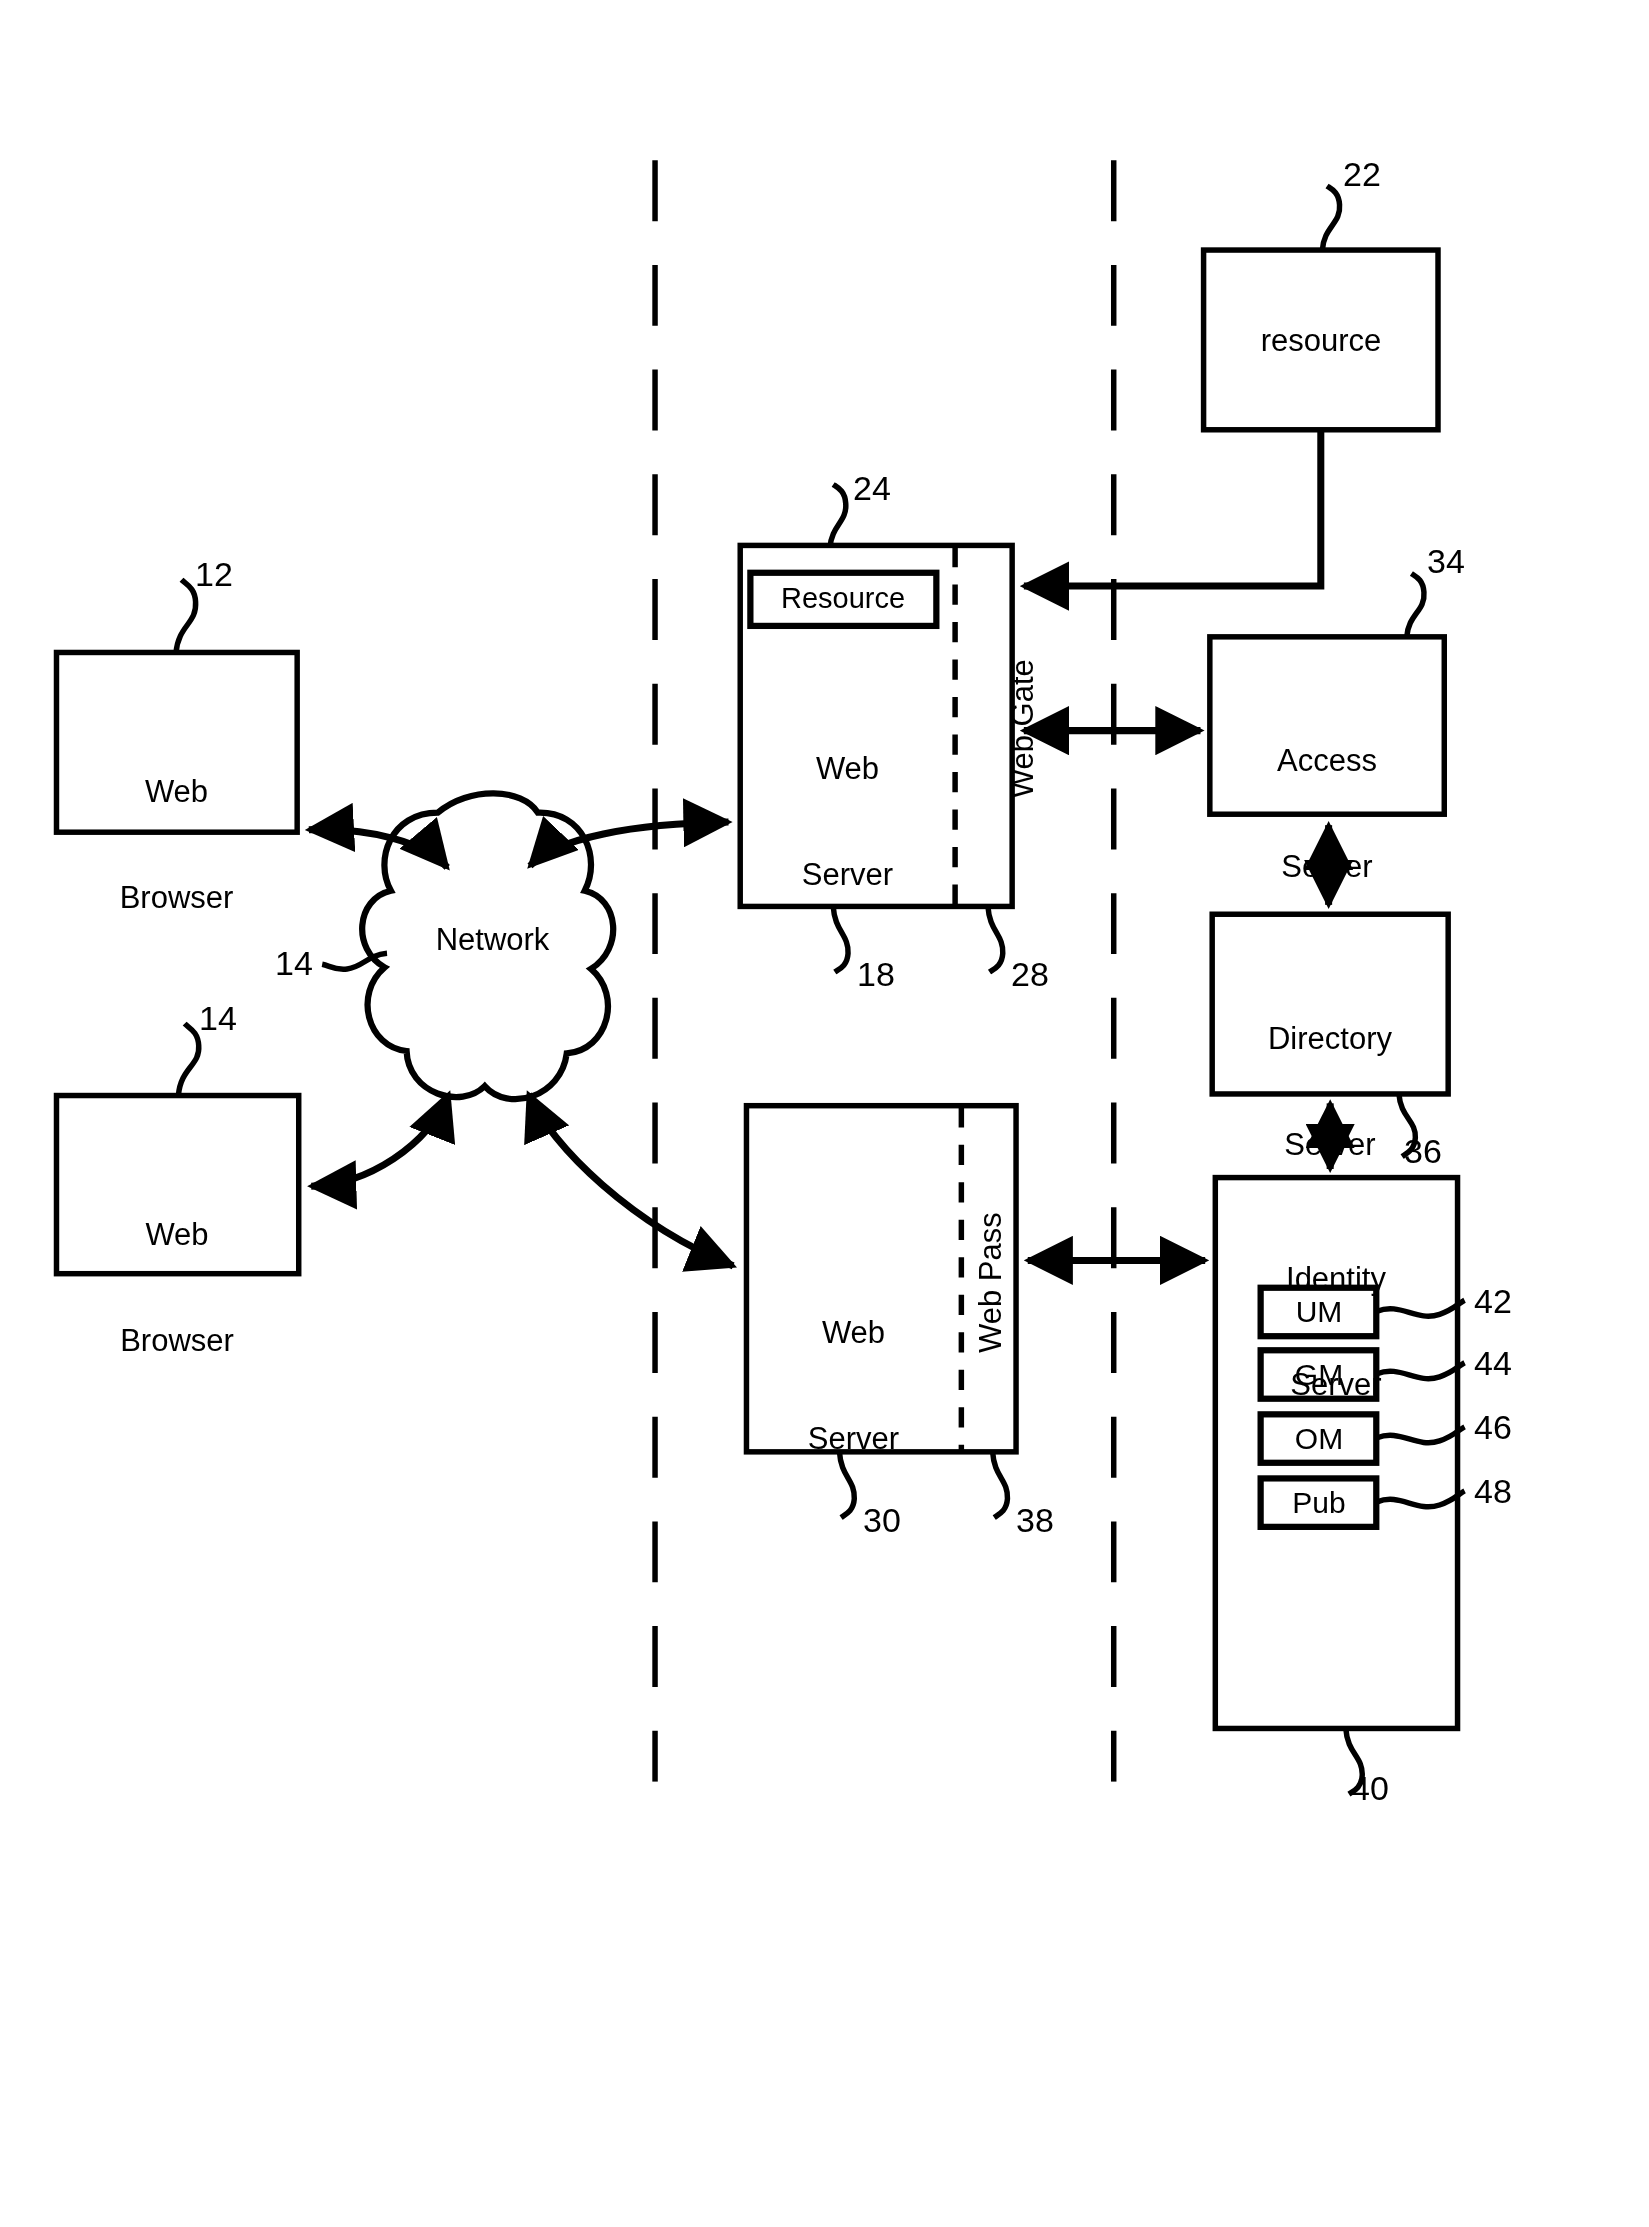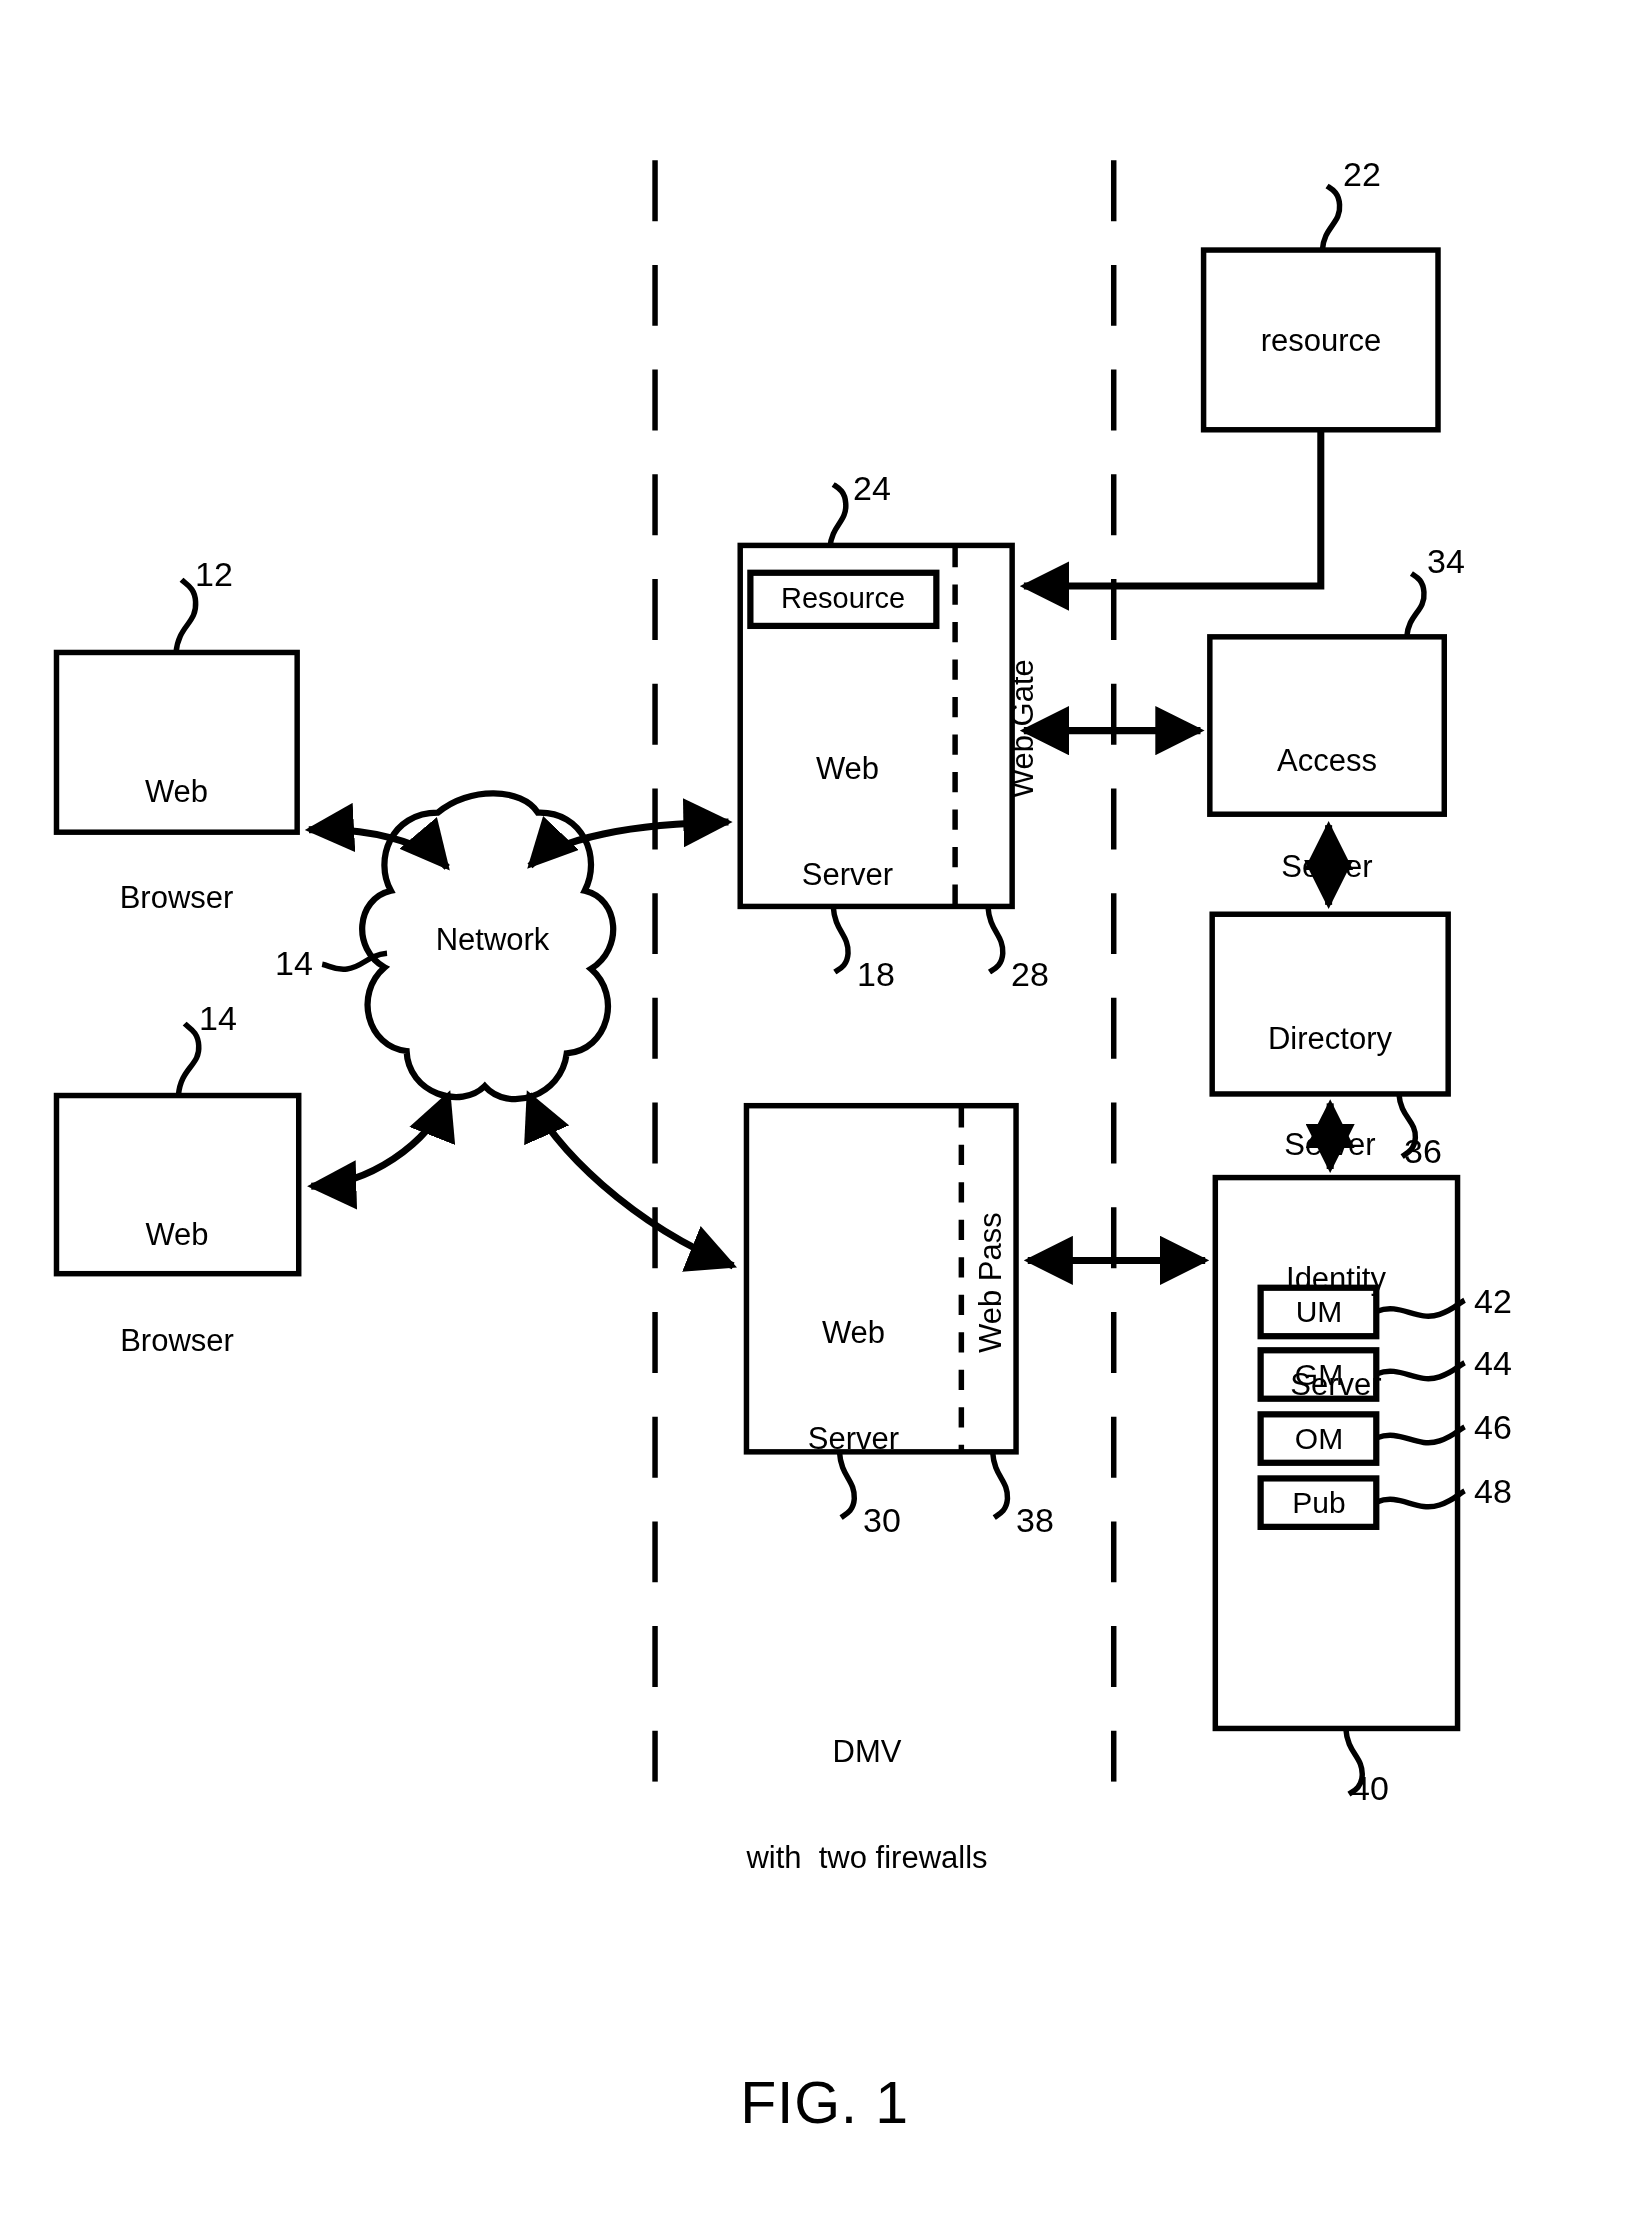--- a/index.html
+++ b/index.html
@@ -217,21 +217,16 @@
 
   <div class="lbl sub-mod-text" style="left:1261px; top:1358px; width:116px;">GM</div>
   <div class="lbl ref-num" style="left:1474px; top:1344px;">44</div>
 
   <div class="lbl sub-mod-text" style="left:1261px; top:1422px; width:116px;">OM</div>
   <div class="lbl ref-num" style="left:1474px; top:1408px;">46</div>
 
   <div class="lbl sub-mod-text" style="left:1261px; top:1486px; width:116px;">Pub</div>
   <div class="lbl ref-num" style="left:1474px; top:1472px;">48</div>
 
-  <div class="lbl dmv-text" style="left:703px; top:1663px; width:328px;">
-    <div>DMV</div>
-    <div>with  two firewalls</div>
-  </div>
-
-  <div class="lbl fig-caption" style="left:590px; top:2070px; width:469px;">FIG. 1</div>
+
 
 </div>
 
 
 </body></html>

